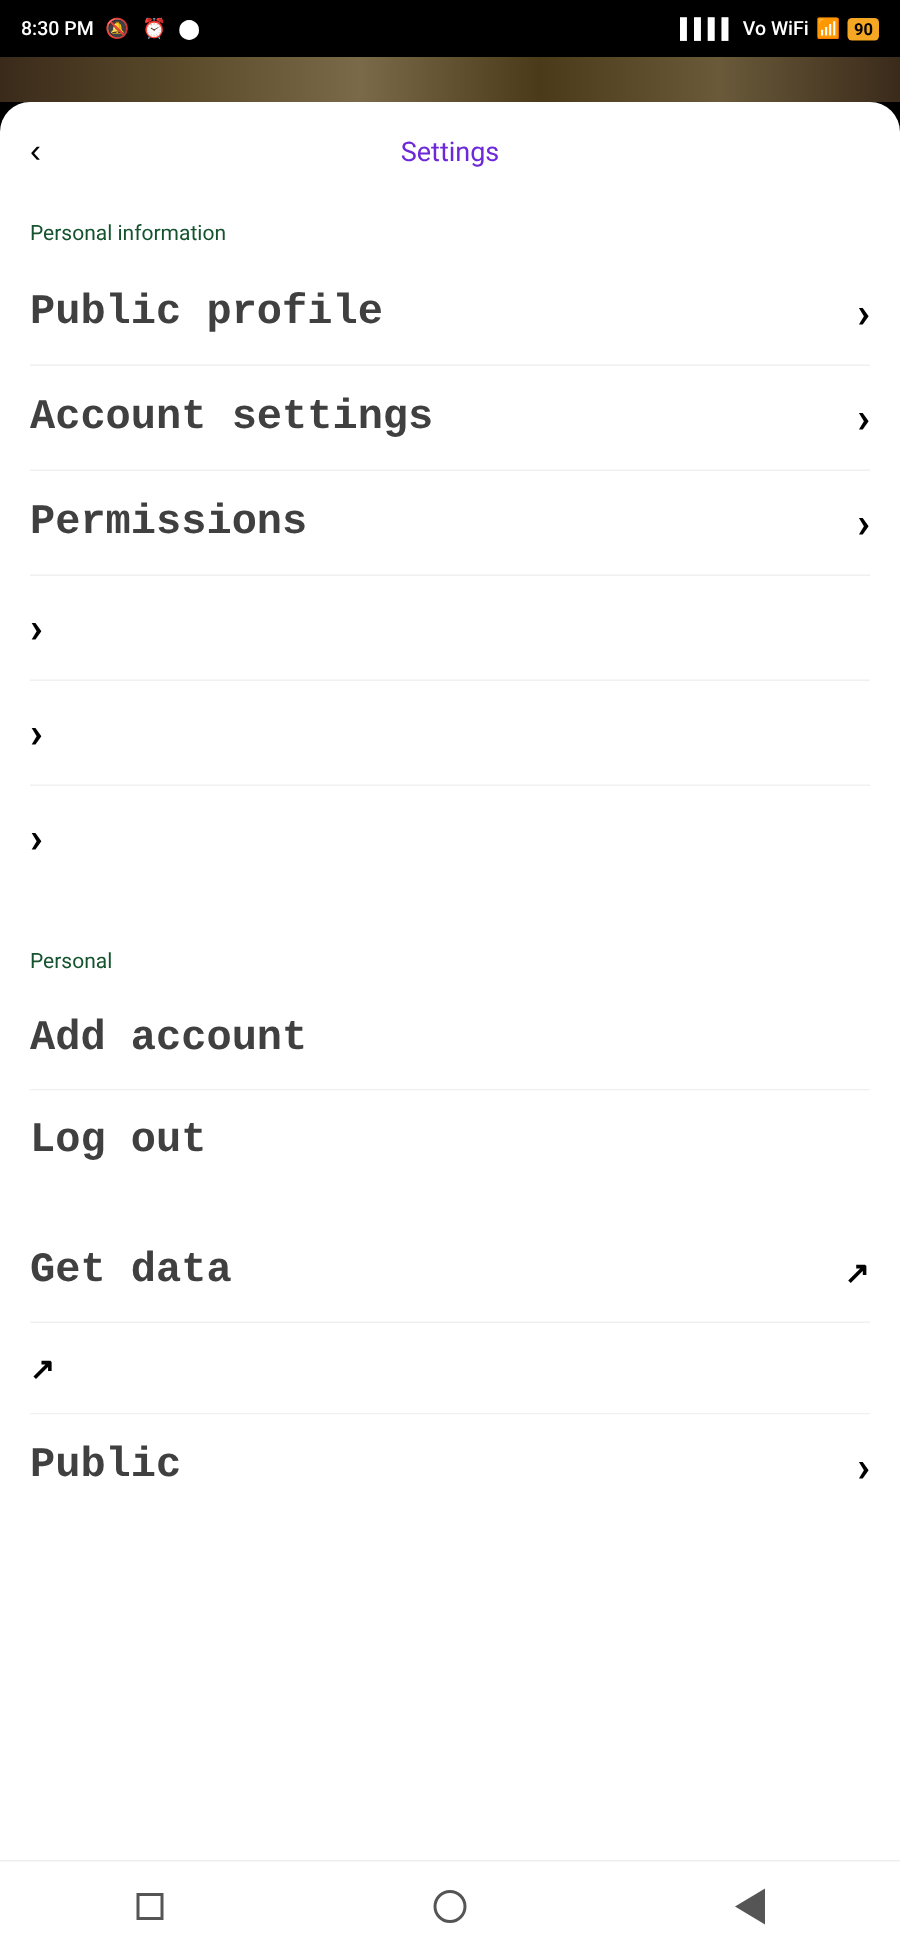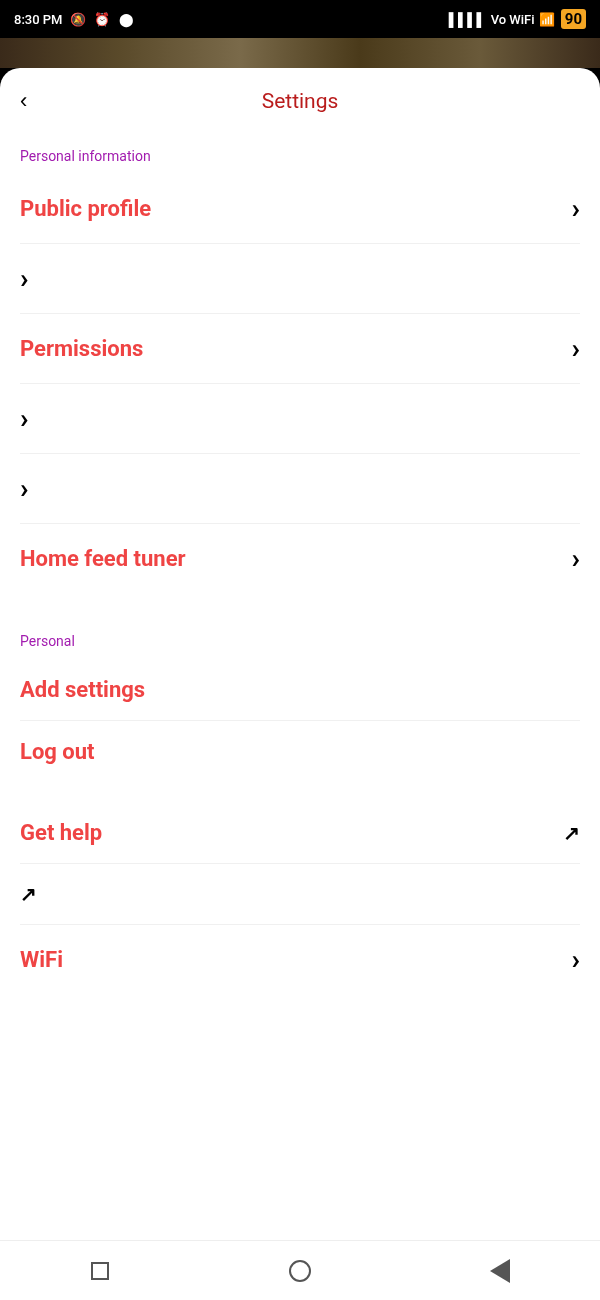--- a/index.html
+++ b/index.html
@@ -37,21 +37,21 @@
       display: flex;
       align-items: center;
       gap: 5px;
     }
 
     .battery-badge {
       background: #f5a623;
       color: #000;
       border-radius: 3px;
       padding: 1px 4px;
-      font-size: 15px;
+      font-size: 11px;
       font-weight: bold;
     }
 
     .top-image-strip {
       width: 100%;
       height: 30px;
       background: linear-gradient(90deg, #3a2a1a 0%, #5a4a2a 20%, #7a6a4a 40%, #4a3a1a 60%, #6a5a3a 80%, #3a2a1a 100%);
     }
 
     .main-content {
@@ -76,49 +76,50 @@
       font-weight: 400;
       background: none;
       border: none;
       padding: 4px 8px 4px 0;
     }
 
     .header-title {
       position: absolute;
       left: 50%;
       transform: translateX(-50%);
-      font-size: 21px;
+      font-size: 18px;
       font-weight: 400;
-      color: #b91c1c;
+      color: #6d28d9;
     }
 
     .settings-list {
       padding: 0;
     }
 
     .section-label {
       padding: 20px 20px 10px 20px;
       font-size: 14px;
-      color: #a21caf;
+      color: #14532d;
       font-weight: 400;
     }
 
     .settings-item {
       display: flex;
       align-items: center;
       justify-content: space-between;
       padding: 18px 20px;
       cursor: pointer;
       background: #fff;
     }
 
     .settings-item-label {
-      font-size: 22px;
+      font-size: 28px;
       font-weight: 700;
-      color: #ef4444;
+      color: #404040;
+      font-family: Liberation Mono, monospace;
     }
 
     .settings-item-icon {
       font-size: 22px;
       color: #000;
       font-weight: 700;
     }
 
     .divider {
       height: 1px;
@@ -208,61 +209,61 @@
   </div>
 
   <div class="settings-list" id="settings-list-container">
   <div class="section-label">Personal information</div>
       <div class="settings-item">
         <span class="settings-item-label">Public profile</span>
         <span class="settings-item-icon" style="font-size: 28px;">›</span>
       </div>
       <div class="divider"></div>
       <div class="settings-item">
+        <span class="settings-item-label">Account settings</span>
         <span class="settings-item-icon" style="font-size: 28px;">›</span>
       </div>
       <div class="divider"></div>
       <div class="settings-item">
         <span class="settings-item-label">Permissions</span>
         <span class="settings-item-icon" style="font-size: 28px;">›</span>
       </div>
       <div class="divider"></div>
       <div class="settings-item">
         <span class="settings-item-icon" style="font-size: 28px;">›</span>
       </div>
       <div class="divider"></div>
       <div class="settings-item">
         <span class="settings-item-icon" style="font-size: 28px;">›</span>
       </div>
       <div class="divider"></div>
       <div class="settings-item">
-        <span class="settings-item-label">Home feed tuner</span>
         <span class="settings-item-icon" style="font-size: 28px;">›</span>
       </div>
       <div class="section-divider"></div>
       <div class="section-label">Personal</div>
       <div class="settings-item">
-        <span class="settings-item-label">Add settings</span>
+        <span class="settings-item-label">Add account</span>
       </div>
       <div class="divider"></div>
       <div class="settings-item">
         <span class="settings-item-label">Log out</span>
       </div>
       <div class="section-divider"></div>
       <div class="settings-item">
-        <span class="settings-item-label">Get help</span>
+        <span class="settings-item-label">Get data</span>
         <span class="external-icon">↗</span>
       </div>
       <div class="divider"></div>
       <div class="settings-item">
         <span class="external-icon">↗</span>
       </div>
       <div class="divider"></div>
       <div class="settings-item">
-        <span class="settings-item-label">WiFi</span>
+        <span class="settings-item-label">Public</span>
         <span class="settings-item-icon" style="font-size: 28px;">›</span>
       </div>
       <div class="section-divider"></div>
     </div>
 
 </div>
 
 <div class="nav-bar">
   <div class="nav-icon">
     <div class="nav-square"></div>

